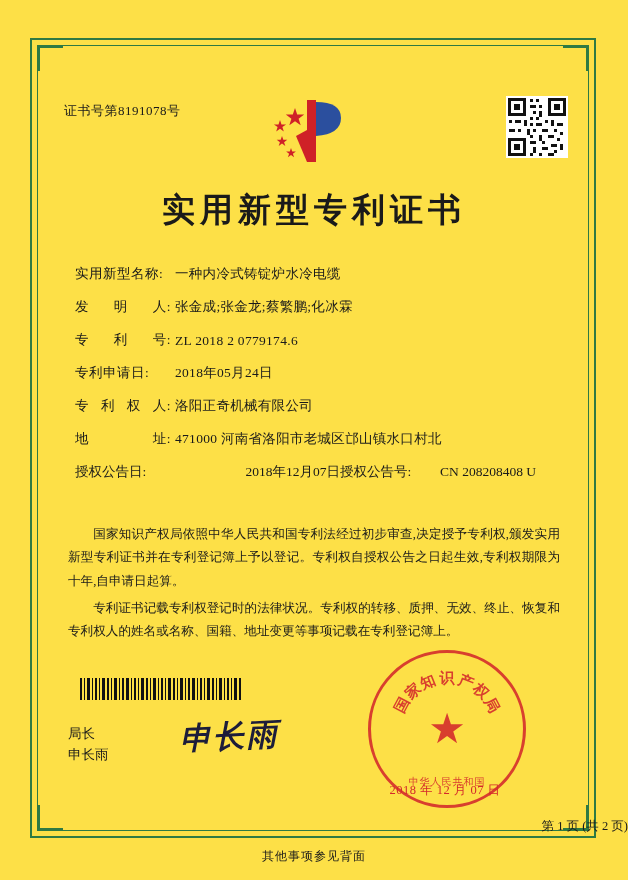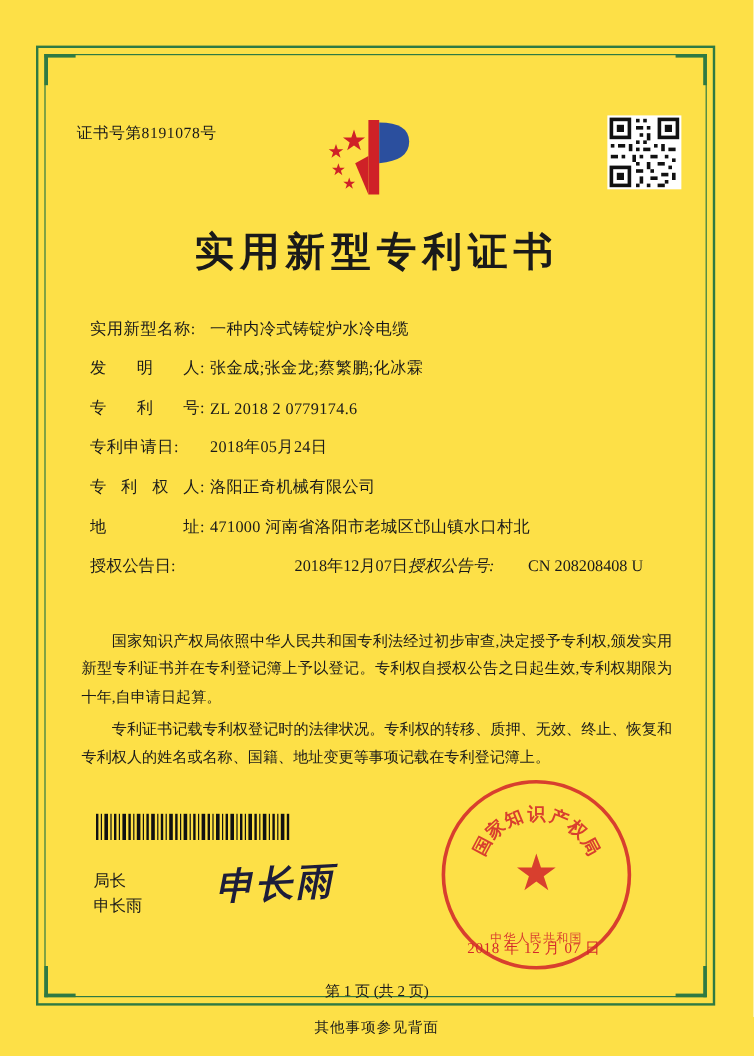--- a/index.html
+++ b/index.html
@@ -117,21 +117,20 @@
     flex: none;
   }
   .row-inline .val2 {
     width: 165px;
     flex: none;
     text-align: right;
   }
   .row-inline .lbl3 {
     width: 100px;
     flex: none;
-    font-style: italic;
   }
   .row-inline .val3 {
     flex: 1;
   }
 
   
   .body-text {
     position: absolute;
     left: 68px;
     top: 523px;
@@ -148,21 +147,21 @@
   
   .barcode {
     position: absolute;
     left: 80px; top: 678px;
     width: 162px; height: 22px;
   }
 
   
   .sig-label {
     position: absolute;
-    left: 78px; top: 724px;
+    left: 68px; top: 724px;
     font-size: 13.5px;
     line-height: 1.55;
   }
   .sig-script {
     position: absolute;
     left: 180px; top: 716px;
     font-size: 31px;
     font-family: "DejaVu Serif", "Liberation Serif", serif;
     font-style: italic;
     font-weight: bold;
@@ -219,21 +218,21 @@
     font-size: 12.5px;
     color: #d4292b;
     letter-spacing: 0.5px;
   }
 
   
   .page-num {
     position: absolute;
     left: 0; right: 0;
     top: 818px;
-    text-align: center;
+    text-align: right;
     font-size: 12.5px;
   }
   .footnote {
     position: absolute;
     left: 0; right: 0;
     top: 848px;
     text-align: center;
     font-size: 12px;
     letter-spacing: 1px;
   }

